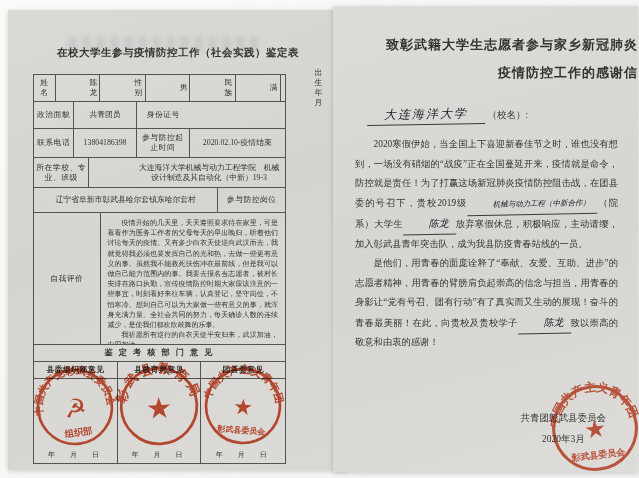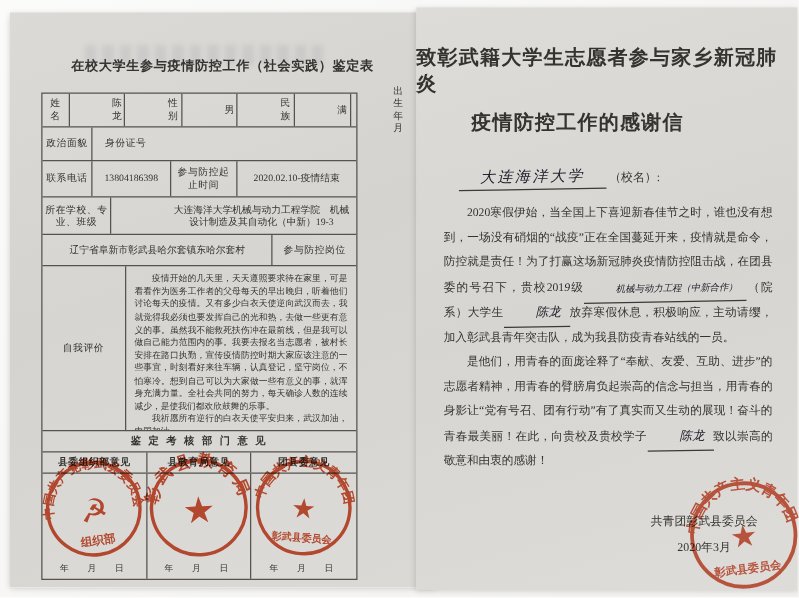--- a/index.html
+++ b/index.html
@@ -41,21 +41,21 @@
   .ring { fill:none; stroke:#cc4526; stroke-width:3.2; }
   .arc-t { fill:#cc4526; font-weight:bold; }
   .cen   { fill:#cc4526; text-anchor:middle; }
   .bot   { fill:#cc4526; text-anchor:middle; font-weight:bold; }
   .st1 { left:50%; top:-14px; width:84px; height:84px; transform:translateX(-50%) rotate(-8deg); }
   .st2 { left:50%; top:-16px; width:86px; height:86px; transform:translateX(-50%) rotate(-3deg); }
   .st3 { left:50%; top:-15px; width:84px; height:84px; transform:translateX(-50%) rotate(4deg); }
   .st-letter { left:215px; top:375px; width:94px; height:94px; transform:rotate(-7deg); opacity:.85; }
 
   
-  .r-title { text-align:left; font-weight:bold; font-size:16px; letter-spacing:1px; }
+  .r-title { text-align:right; font-weight:bold; font-size:13px; letter-spacing:1px; }
   .r-title1 { margin-top:30px; }
   .r-title2 { margin-top:10px;padding-left:44px; }
   .school-line { margin:24px 0 0 34px; font-size:9.5px; }
   .hw { font-style:italic; color:#23232e; }
   .hw-underline { display:inline-block; min-width:118px; text-align:center; border-bottom:1px solid #3c3a36;
                   font-size:12px; letter-spacing:2px; transform:rotate(-1deg); padding:0 4px 1px 4px; }
   .letter-body { margin:10px 20px 0 22px; font-size:9.3px; line-height:19.5px; text-align:justify; }
   .letter-body p { text-indent:2em; }
   .hw-inline { display:inline-block; border-bottom:1px solid #3c3a36; font-size:10px; padding:0 7px; white-space:nowrap; transform:rotate(-1deg); }
   .hw-small { font-size:7.5px; letter-spacing:0; }
@@ -77,20 +77,21 @@
         <div class="tcell" style="width:13.5%">陈龙</div>
         <div class="tcell lab" style="width:8.7%">性别</div>
         <div class="tcell" style="width:7.1%">男</div>
         <div class="tcell lab" style="width:8.3%">民族</div>
         <div class="tcell" style="width:10.3%">满</div>
         <div class="tcell lab" style="width:11.5%">出生年月</div>
       </div>
 
       <div class="trow r2">
         <div class="tcell lab" style="width:16%">政治面貌</div>
+        <div class="tcell" style="width:25%">共青团员</div>
         <div class="tcell lab" style="width:21%">身份证号</div>
       </div>
 
       <div class="trow r3">
         <div class="tcell lab" style="width:16%">联系电话</div>
         <div class="tcell" style="width:25%">13804186398</div>
         <div class="tcell lab" style="width:21%">参与防控起止时间</div>
         <div class="tcell" style="width:38%">2020.02.10-疫情结束</div>
       </div>
 

